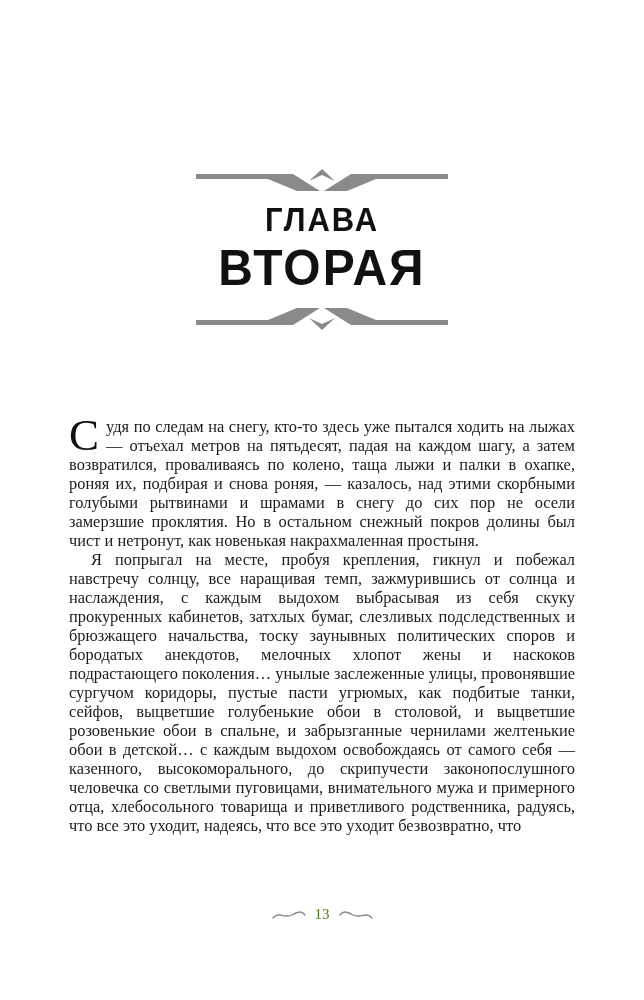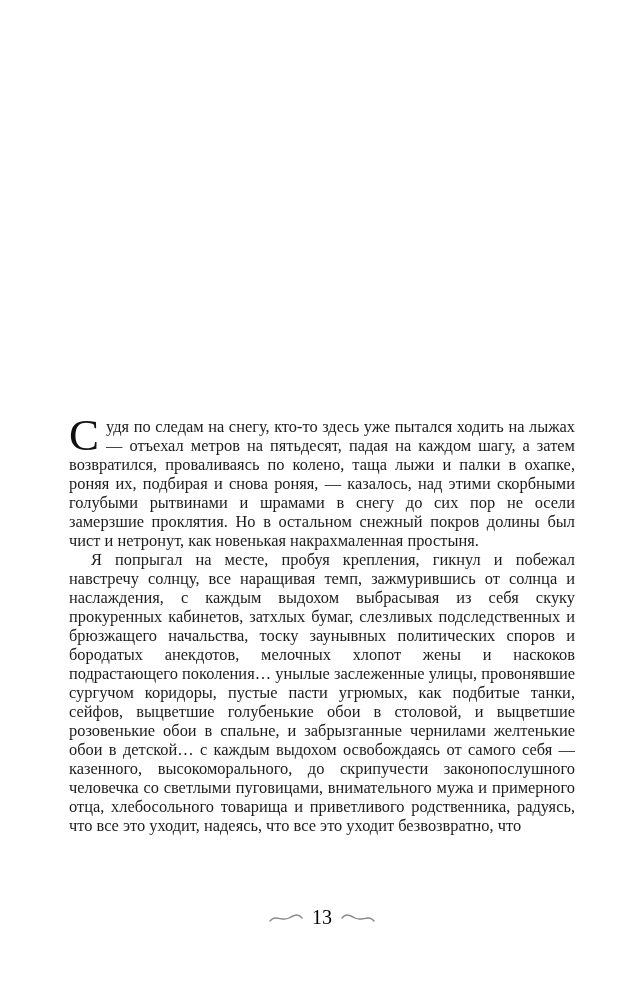--- a/index.html
+++ b/index.html
@@ -68,31 +68,47 @@
     position: absolute;
     top: 906px;
     left: 0;
     width: 100%;
     display: flex;
     align-items: center;
     justify-content: center;
     gap: 9px;
   }
   .page-number {
-    font-size: 20px;
-    color: #000000;
+    font-size: 15px;
+    color: #4d7c0f;
   }
   .flourish { width: 34px; height: 12px; }
   .flourish.right { transform: scaleX(-1); }
 </style>
 </head>
 <body>
 
 <div class="page">
 
+  <div class="chapter-heading">
+    <svg class="ornament top" viewBox="0 0 252 26" xmlns="http://www.w3.org/2000/svg" aria-hidden="true">
+      <path d="M0 6 L97 6 L124 23 L101 23 L72 11 L0 11 Z" fill="#8a8a8a"></path>
+      <path d="M252 6 L155 6 L128 23 L151 23 L180 11 L252 11 Z" fill="#8a8a8a"></path>
+      <path d="M126 1 L139 13 L126 7 L113 13 Z" fill="#8a8a8a"></path>
+    </svg>
+
+    <div class="chapter-label">ГЛАВА</div>
+    <div class="chapter-title">ВТОРАЯ</div>
+
+    <svg class="ornament bottom" viewBox="0 0 252 26" xmlns="http://www.w3.org/2000/svg" aria-hidden="true">
+      <path d="M0 6 L97 6 L124 23 L101 23 L72 11 L0 11 Z" fill="#8a8a8a"></path>
+      <path d="M252 6 L155 6 L128 23 L151 23 L180 11 L252 11 Z" fill="#8a8a8a"></path>
+      <path d="M126 1 L139 13 L126 7 L113 13 Z" fill="#8a8a8a"></path>
+    </svg>
+  </div>
 
   <div class="text-block">
     <p>
       <span class="dropcap">С</span><span>удя по следам на снегу, кто-то здесь уже пытался ходить на лыжах — отъехал метров на пятьдесят, падая на каждом шагу, а затем возвратился, проваливаясь по колено, таща лыжи и палки в охапке, роняя их, подбирая и снова роняя, — казалось, над этими скорбными голубыми рытвинами и шрамами в снегу до сих пор не осели замерзшие проклятия. Но в остальном снежный покров долины был чист и нетронут, как новенькая накрахмаленная простыня.</span>
     </p>
     <p class="para-indent">Я попрыгал на месте, пробуя крепления, гикнул и побежал навстречу солнцу, все наращивая темп, зажмурившись от солнца и наслаждения, с каждым выдохом выбрасывая из себя скуку прокуренных кабинетов, затхлых бумаг, слезливых подследственных и брюзжащего начальства, тоску заунывных политических споров и бородатых анекдотов, мелочных хлопот жены и наскоков подрастающего поколения… унылые заслеженные улицы, провонявшие сургучом коридоры, пустые пасти угрюмых, как подбитые танки, сейфов, выцветшие голубенькие обои в столовой, и выцветшие розовенькие обои в спальне, и забрызганные чернилами желтенькие обои в детской… с каждым выдохом освобождаясь от самого себя — казенного, высокоморального, до скрипучести законопослушного человечка со светлыми пуговицами, внимательного мужа и примерного отца, хлебосольного товарища и приветливого родственника, радуясь, что все это уходит, надеясь, что все это уходит безвозвратно, что</p>
   </div>
 
   <div class="footer">
     <svg class="flourish left" viewBox="0 0 34 12" xmlns="http://www.w3.org/2000/svg" aria-hidden="true">

